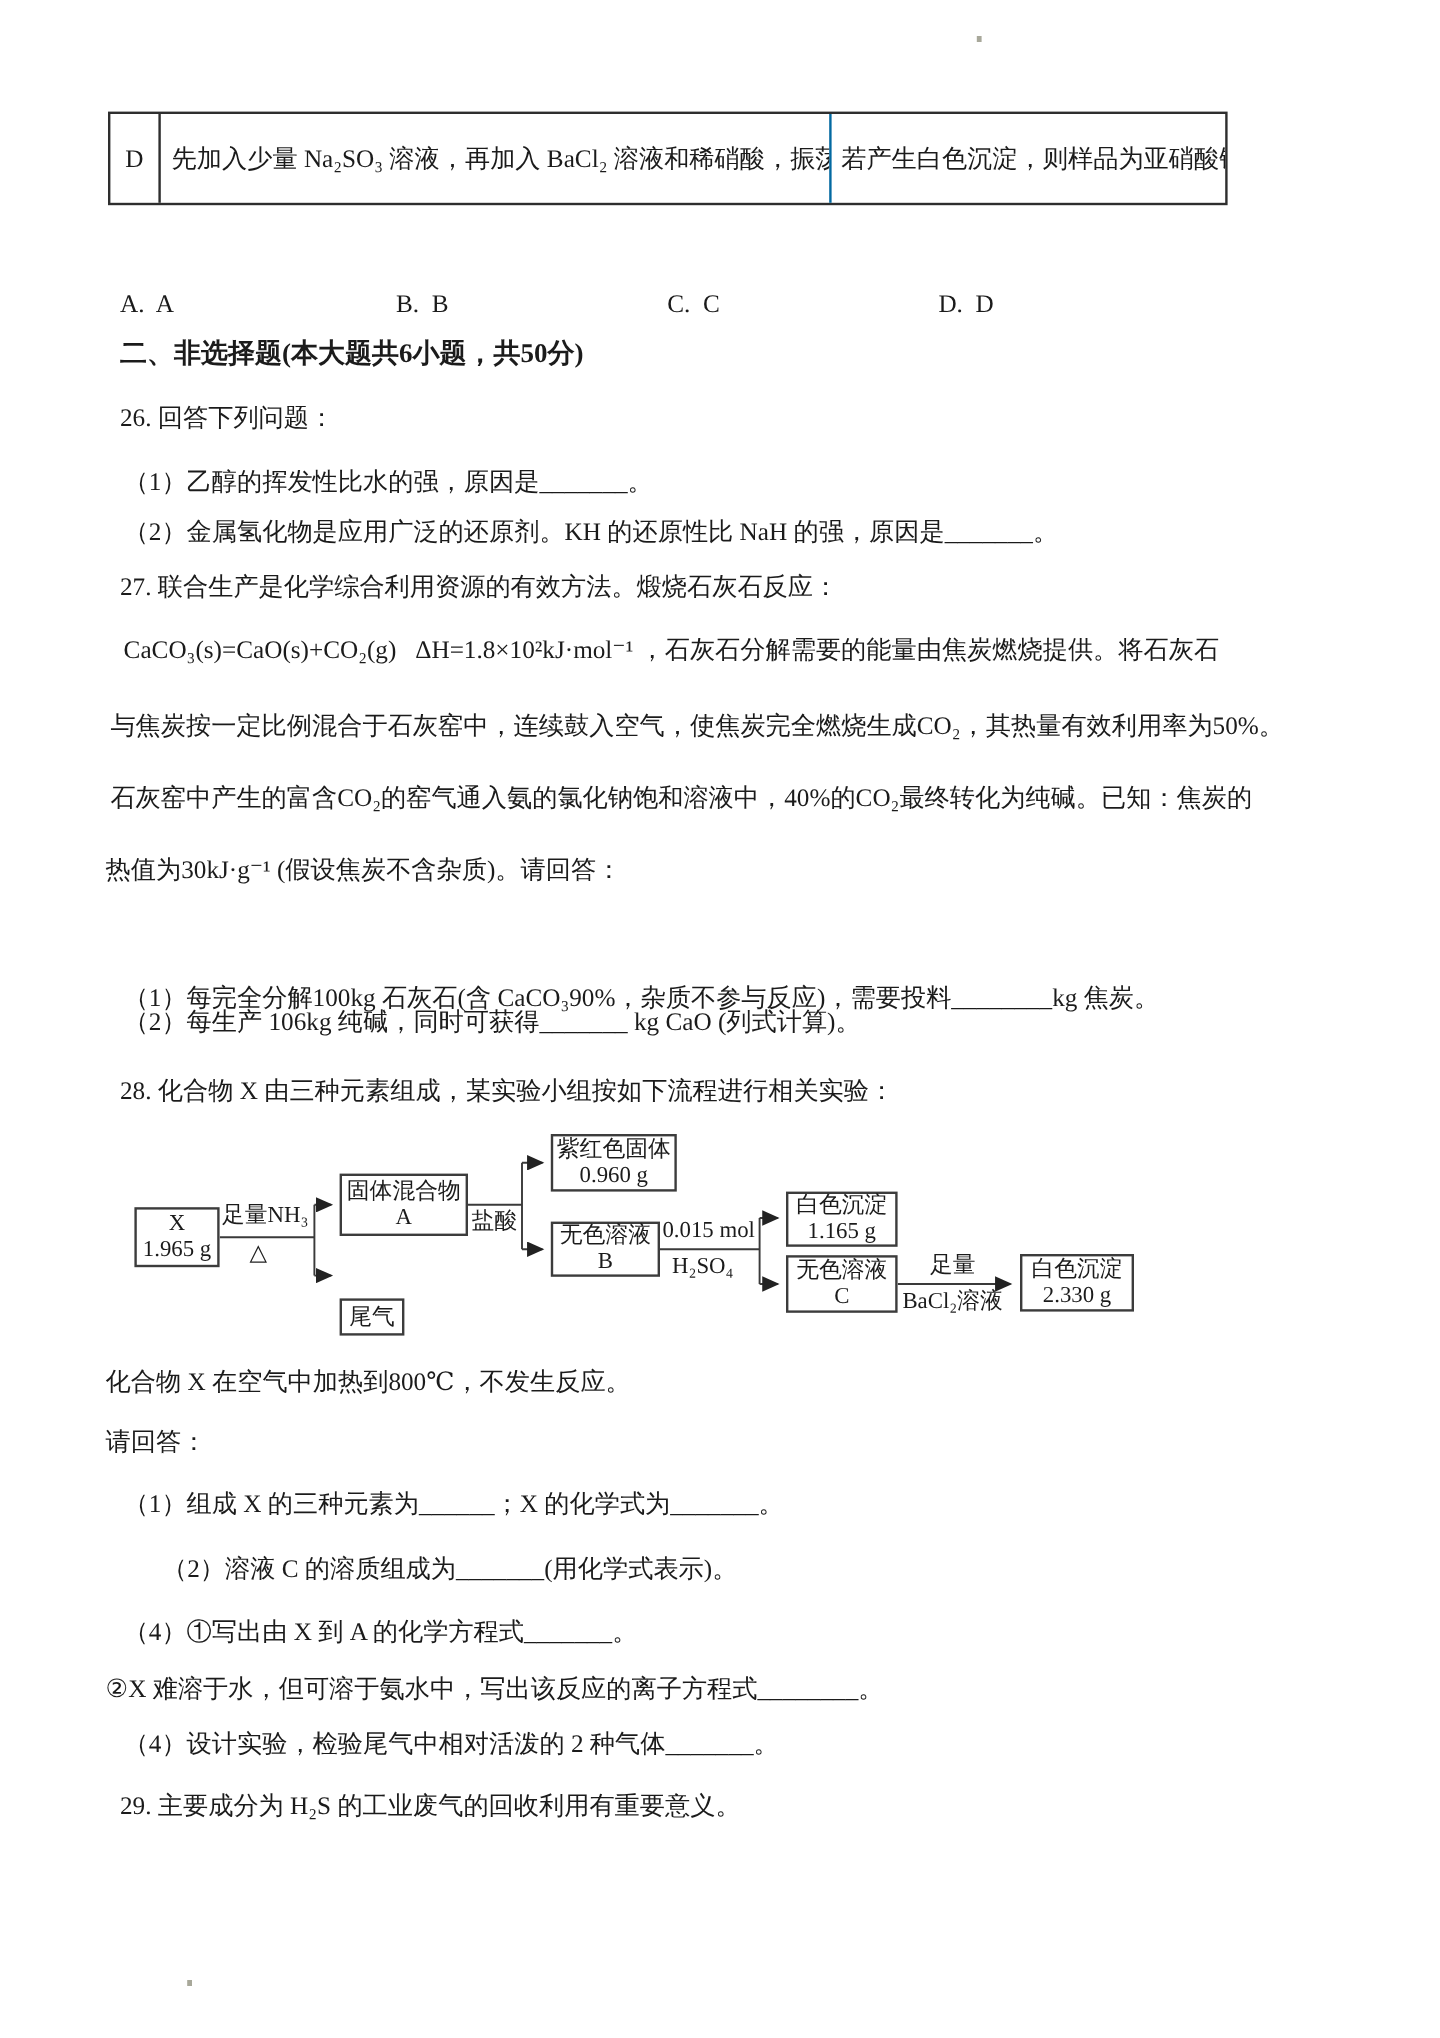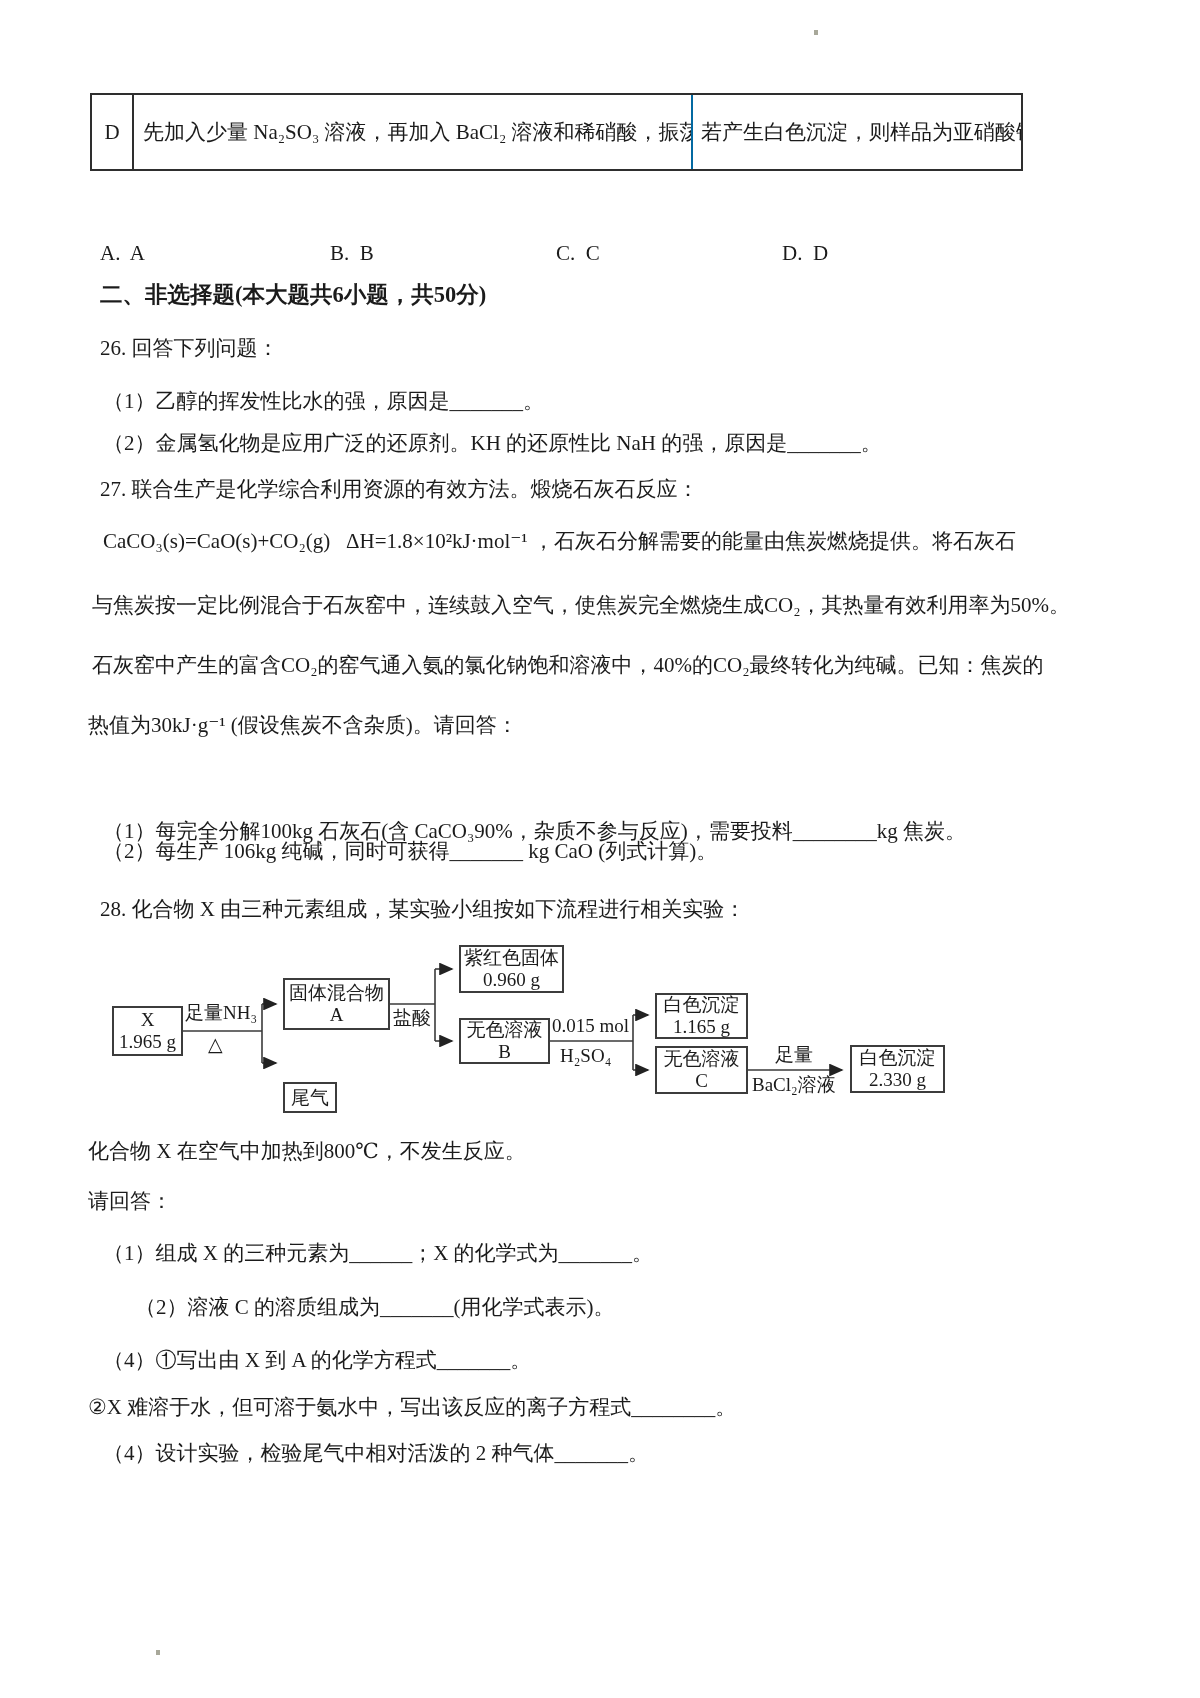--- a/index.html
+++ b/index.html
@@ -120,16 +120,17 @@
   </div>
 
   <div class="line" style="left:88px;top:1136px;">化合物 X 在空气中加热到800℃，不发生反应。</div>
   <div class="line" style="left:88px;top:1186px;">请回答：</div>
   <div class="line" style="left:103px;top:1238px;">（1）组成 X 的三种元素为______；X 的化学式为_______。</div>
   <div class="line" style="left:103px;top:1292px;margin-left:32px;">（2）溶液 C 的溶质组成为_______(用化学式表示)。</div>
   <div class="line" style="left:103px;top:1345px;">（4）①写出由 X 到 A 的化学方程式_______。</div>
   <div class="line" style="left:88px;top:1392px;">②X 难溶于水，但可溶于氨水中，写出该反应的离子方程式________。</div>
   <div class="line" style="left:103px;top:1438px;">（4）设计实验，检验尾气中相对活泼的 2 种气体_______。</div>
 
+  <div class="line" style="left:100px;top:1490px;">29. 主要成分为 H₂S 的工业废气的回收利用有重要意义。</div>
 
   <div class="speck" style="left:814px;top:30px;"></div>
   <div class="speck" style="left:156px;top:1650px;"></div>
 </div>
 
 </body></html>

